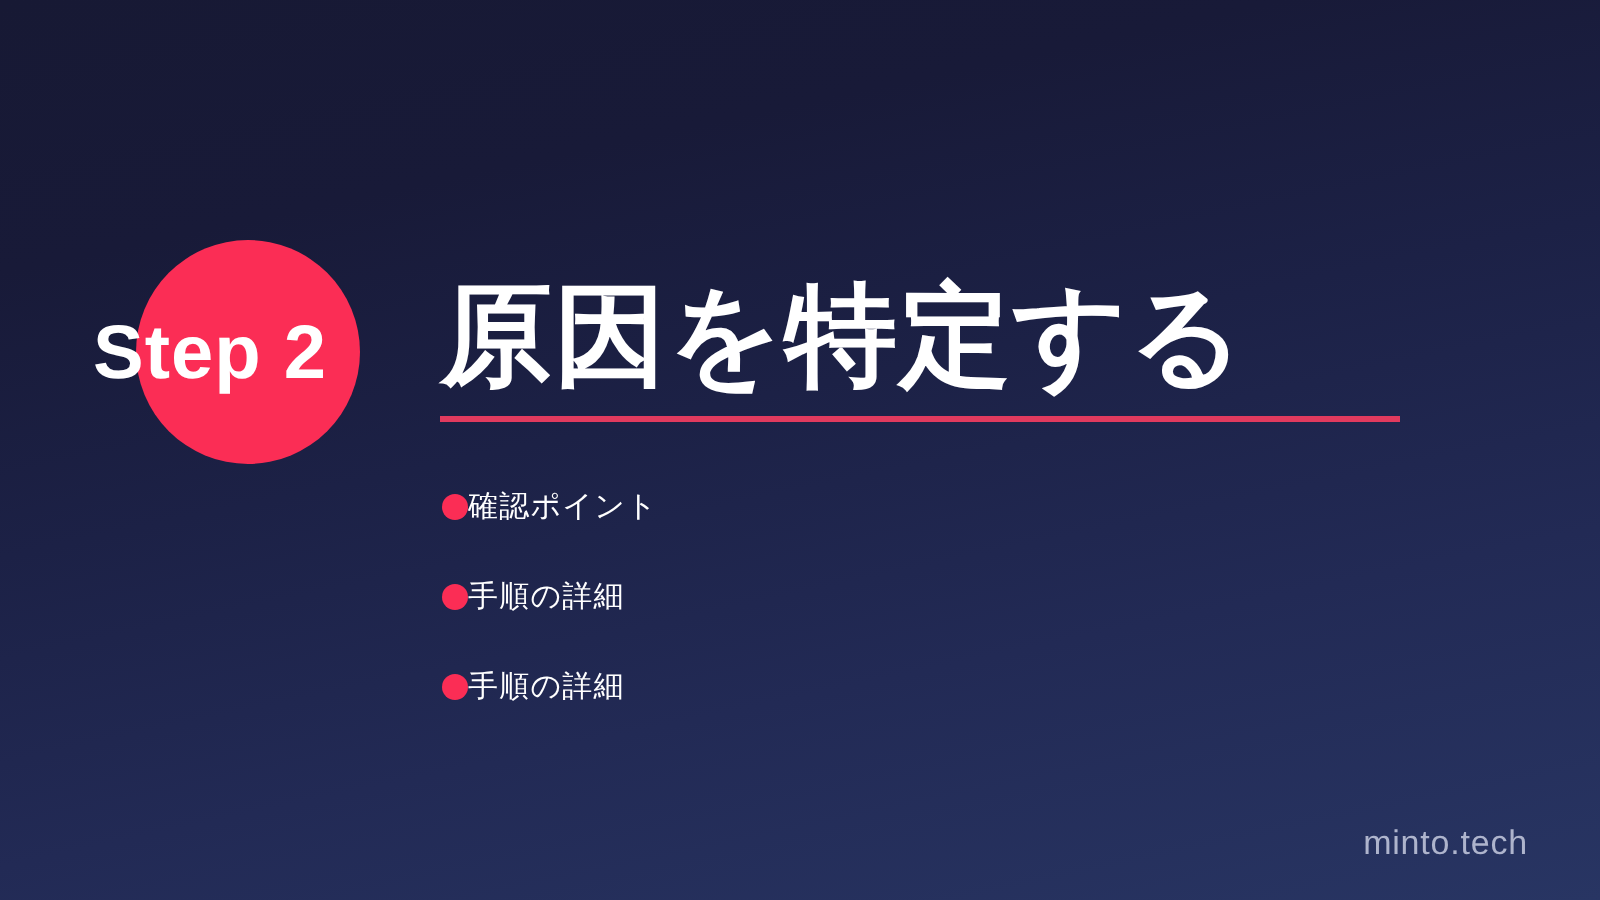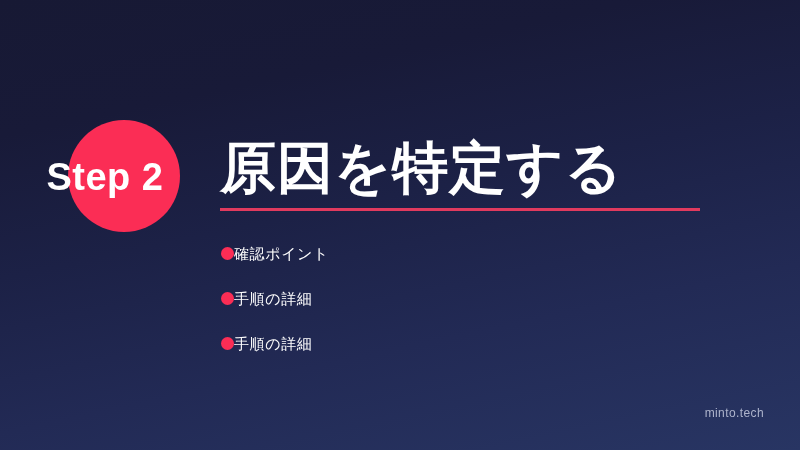--- a/index.html
+++ b/index.html
@@ -113,23 +113,23 @@
     font-weight: 500;
     letter-spacing: 0.6px;
     line-height: 15px;
     white-space: nowrap;
   }
 
   
   #footer-brand {
     position: absolute;
     right: 36px;
-    bottom: 30px;
+    bottom: 18px;
     color: #aeb4cc;
-    font-size: 12px;
+    font-size: 17px;
     font-weight: 400;
     letter-spacing: 0.4px;
   }
 </style>
 </head>
 <body>
 
 <div id="slide">
 
   <div id="step-badge">

